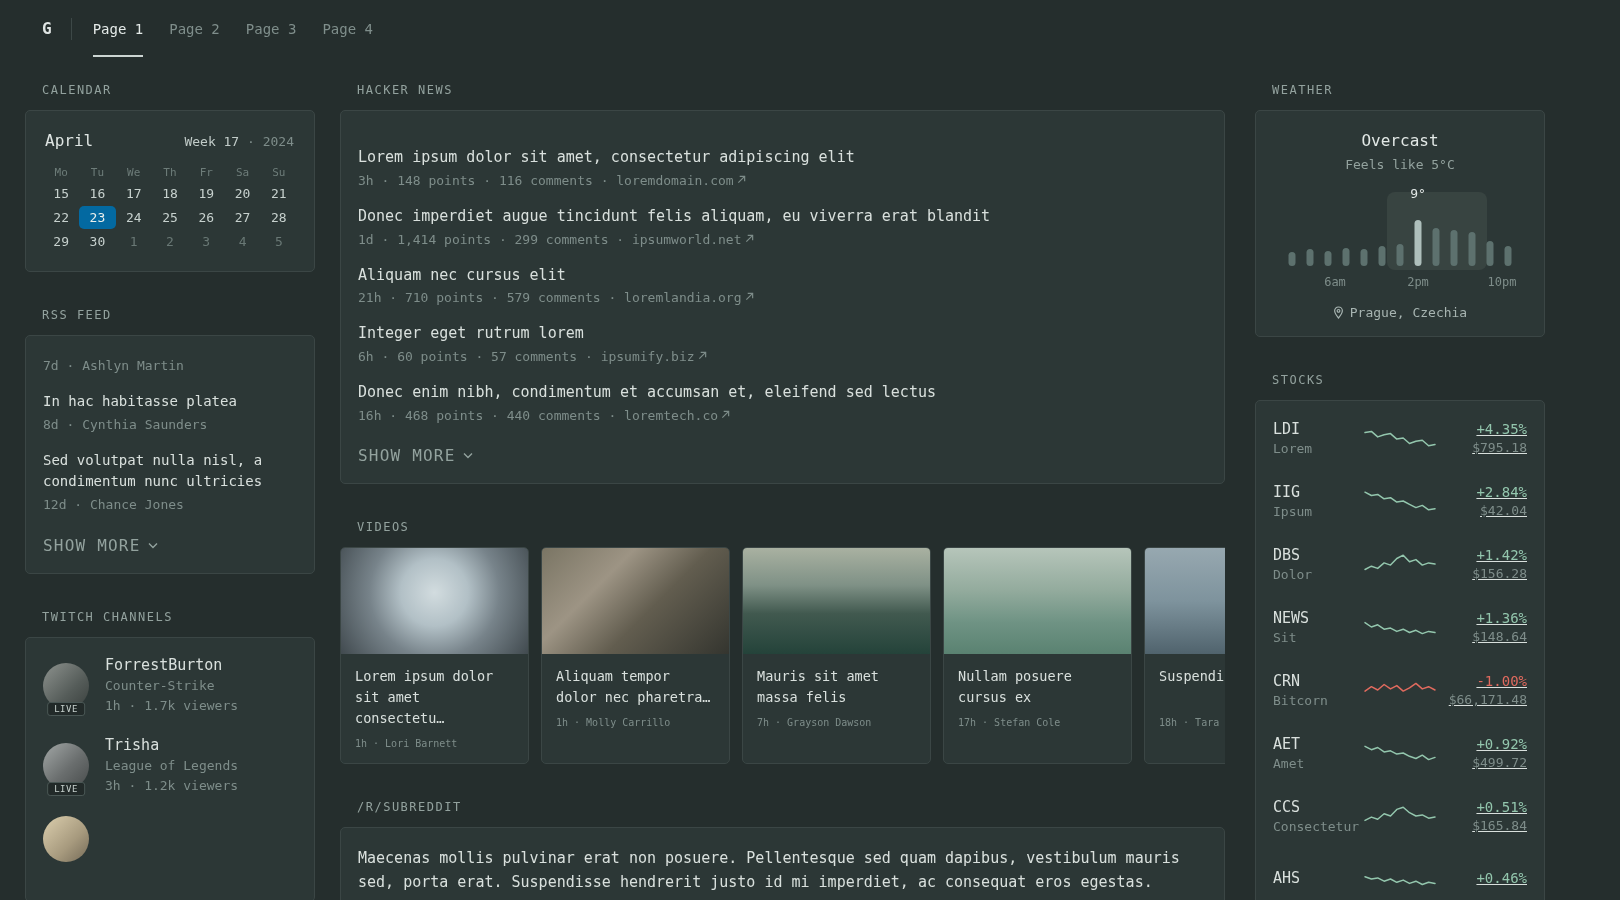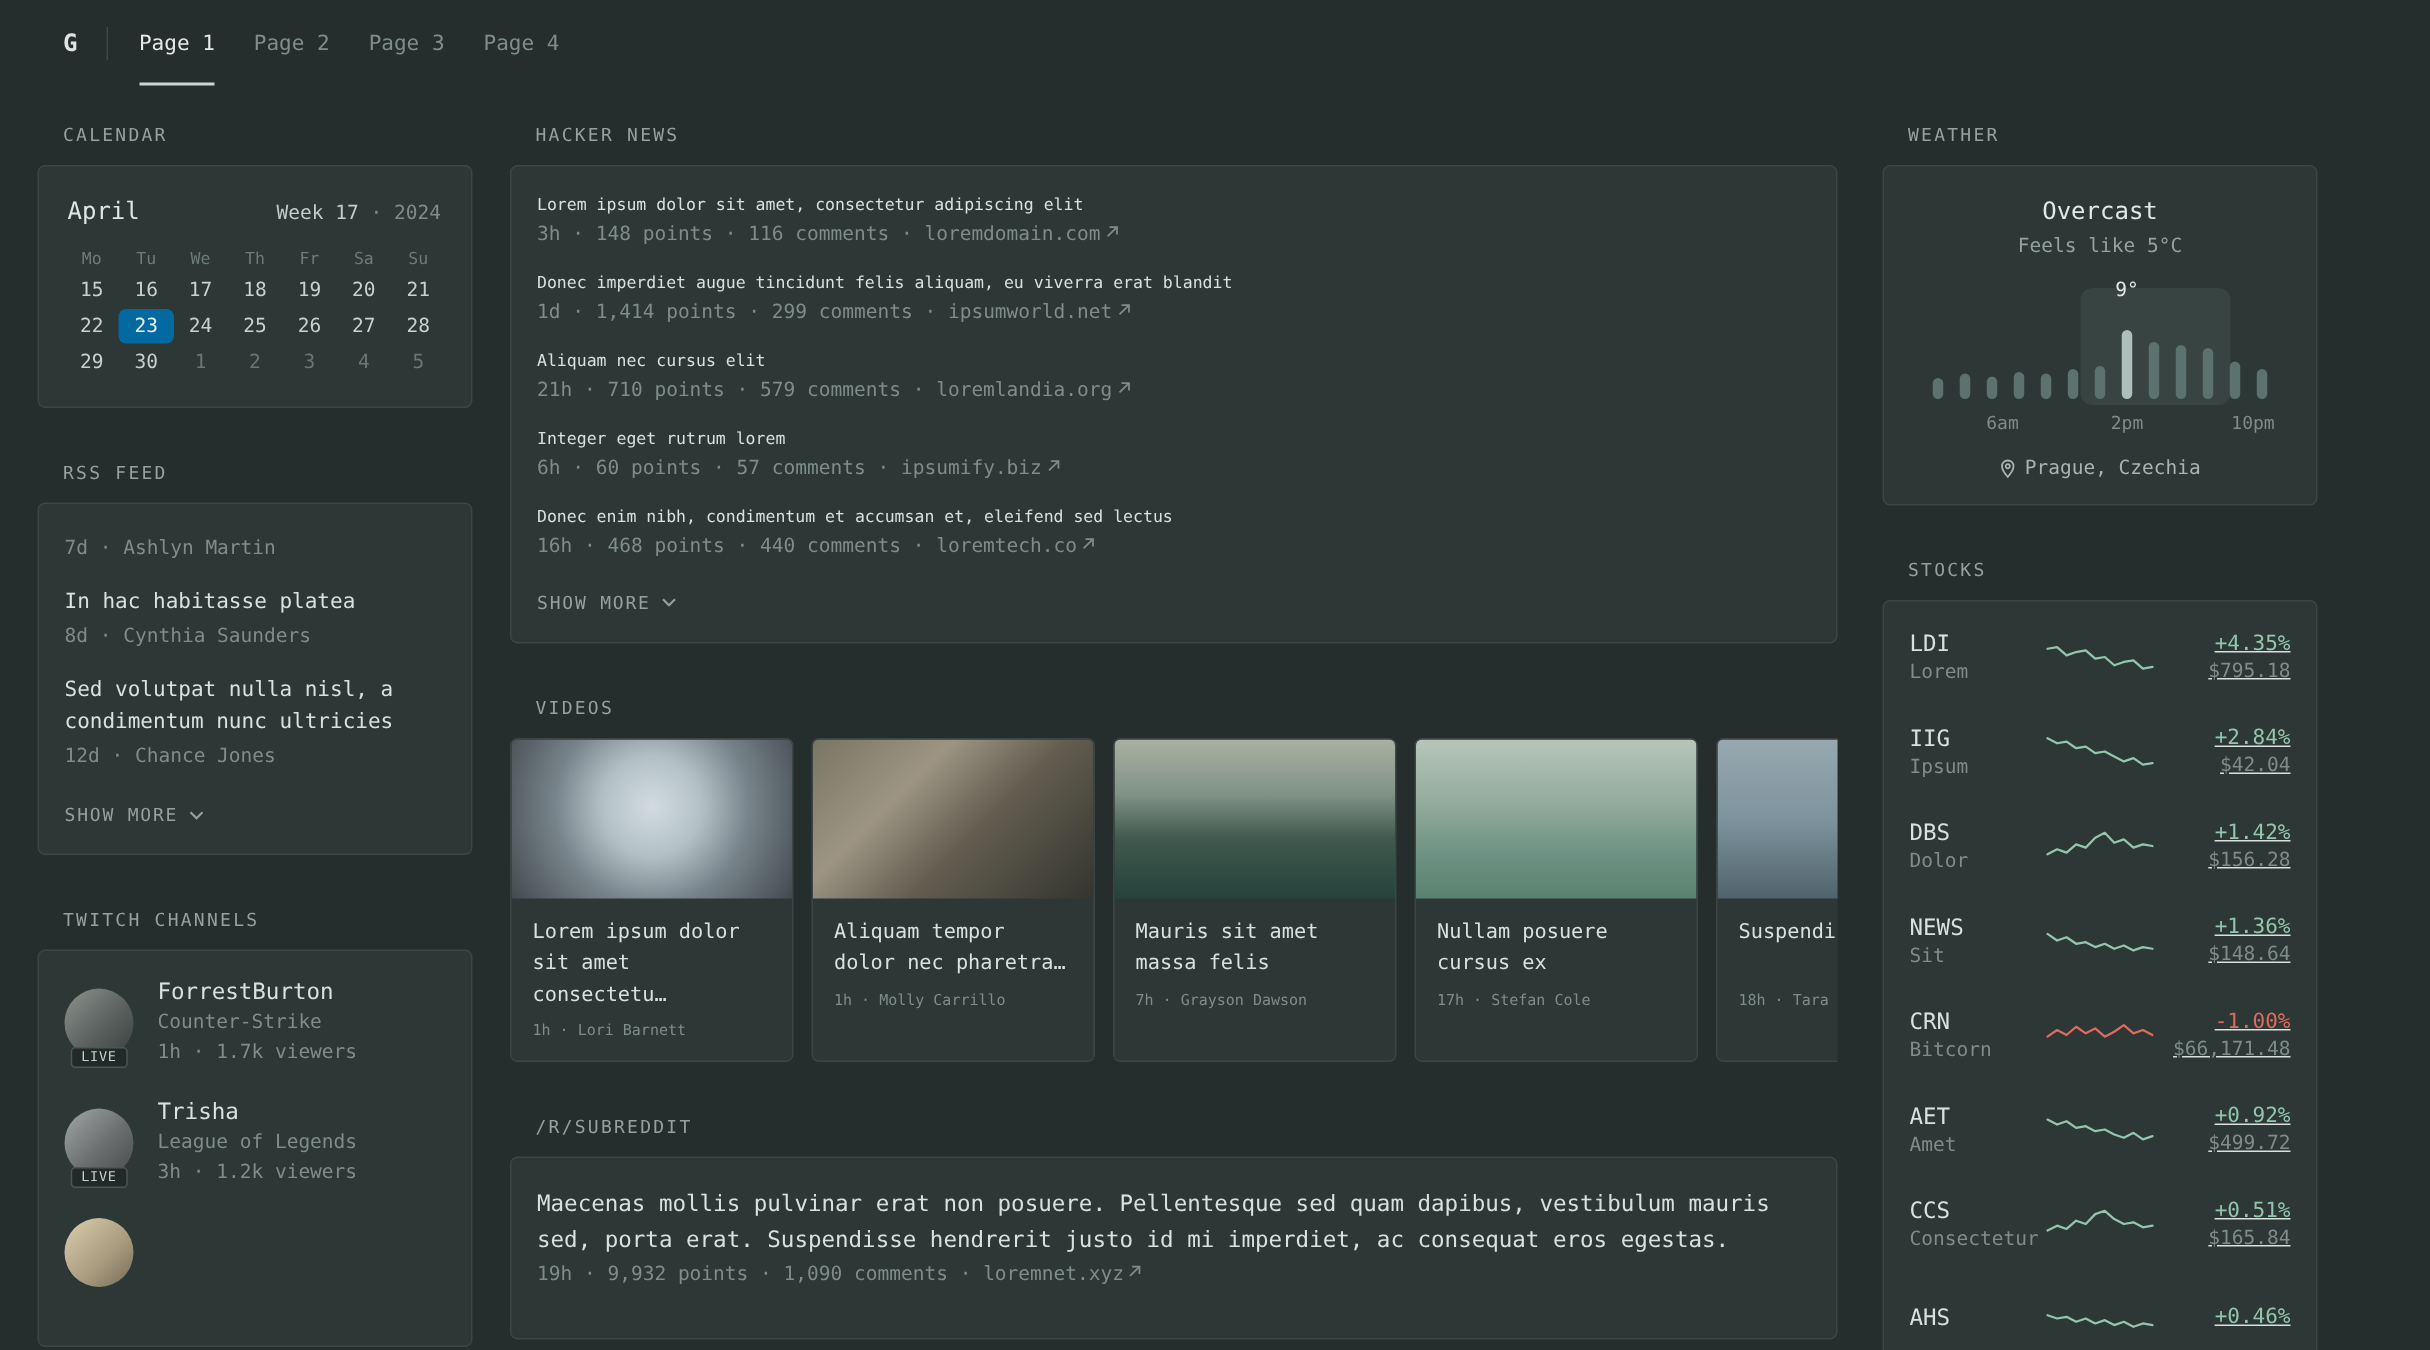--- a/index.html
+++ b/index.html
@@ -26,21 +26,21 @@
   .col-left   { width: 290px; margin-right: 25px; flex: 0 0 290px; }
   .col-center { width: 885px; margin-right: 30px; flex: 0 0 885px; }
   .col-right  { width: 290px; flex: 0 0 290px; }
 
   .widget { margin-bottom: 36px; }
   .widget-title { font-size: 12px; letter-spacing: 1.5px; color: #93a29e; margin: 0 0 13px 17px; text-transform: uppercase; }
   .card { background: #2c3736; border: 1px solid #3b4645; border-radius: 5px; padding: 18px 17px; }
 
   .dim   { color: #7e8d8a; }
   .meta  { font-size: 13px; color: #7e8d8a; margin-top: 4px; }
-  .show-more { display: inline-flex; align-items: center; gap: 7px; font-size: 12px; letter-spacing: 1.2px;
+  .show-more { display: inline-flex; align-items: center; gap: 7px; font-size: 16px; letter-spacing: 1.2px;
                color: #93a29e; cursor: pointer; margin-top: 6px; }
   .show-more svg { stroke: #93a29e; }
   .ext-link { color: #7e8d8a; cursor: pointer; white-space: nowrap; }
   .ext-link svg { stroke: #7e8d8a; margin-left: 3px; vertical-align: 1px; }
 
   
   .cal-head { display: flex; justify-content: space-between; align-items: baseline; margin-bottom: 16px; padding: 2px 3px 0 2px; }
   .cal-month { font-size: 16px; color: #dfe5e3; }
   .cal-weekinfo { font-size: 13px; color: #c2ccc9; }
   .cal-weekinfo .cw-dim { color: #7e8d8a; }
@@ -63,21 +63,21 @@
   .av-2 { background: linear-gradient(135deg, #dccfae 0%, #a79a7e 60%, #746a57 100%); }
   .live-badge { position: absolute; left: 50%; transform: translateX(-50%); bottom: -7px;
                 background: #222a29; border: 1px solid #4a5755; border-radius: 3px;
                 color: #c6d0cc; font-size: 9px; letter-spacing: 0.5px; padding: 1px 6px; }
   .live-badge:empty { display: none; }
   .channel-name { font-size: 15px; color: #d9e0dd; margin-bottom: 2px; }
   .channel-sub  { font-size: 13px; color: #7e8d8a; line-height: 1.5; }
 
   
   .hn-item { margin-bottom: 17px; }
-  .hn-title { font-size: 11px; line-height: 1.45; color: #d9e0dd; cursor: pointer; }
+  .hn-title { font-size: 15px; line-height: 1.45; color: #d9e0dd; cursor: pointer; margin-top: 18px; }
 
   
   .videos-row { display: flex; gap: 12px; width: 100%; overflow: hidden; }
   .video-card { flex: 0 0 189px; background: #2c3736; border: 1px solid #3b4645; border-radius: 5px;
                 overflow: hidden; cursor: pointer; }
   .thumb { width: 100%; height: 106px; }
   .thumb-0 { background: radial-gradient(circle at 50% 42%, #d2dcdf 0%, #b2c0c6 30%, #77838a 58%, #414a4f 100%); }
   .thumb-1 { background: linear-gradient(135deg, #7a7564 0%, #9d9484 32%, #625d4f 58%, #34352f 100%); }
   .thumb-2 { background: linear-gradient(180deg, #a9b1a1 0%, #7f9186 35%, #41594f 62%, #24433a 100%); }
   .thumb-3 { background: linear-gradient(180deg, #b6c5ba 0%, #93ab9d 40%, #6f9384 70%, #5a8271 100%); }

